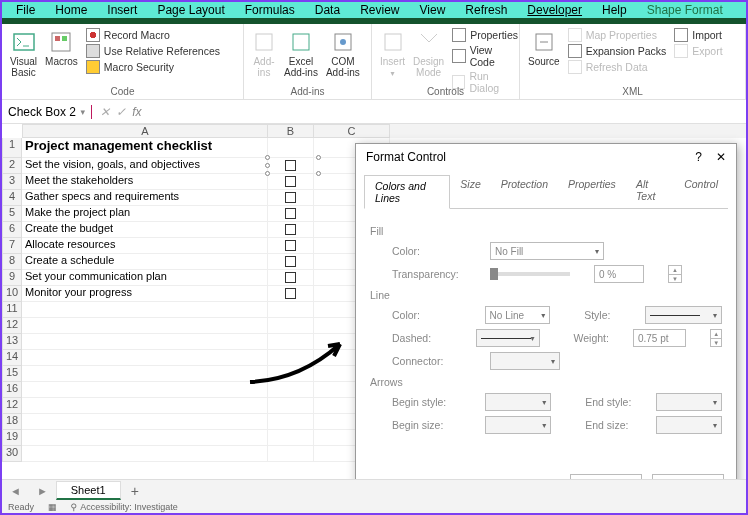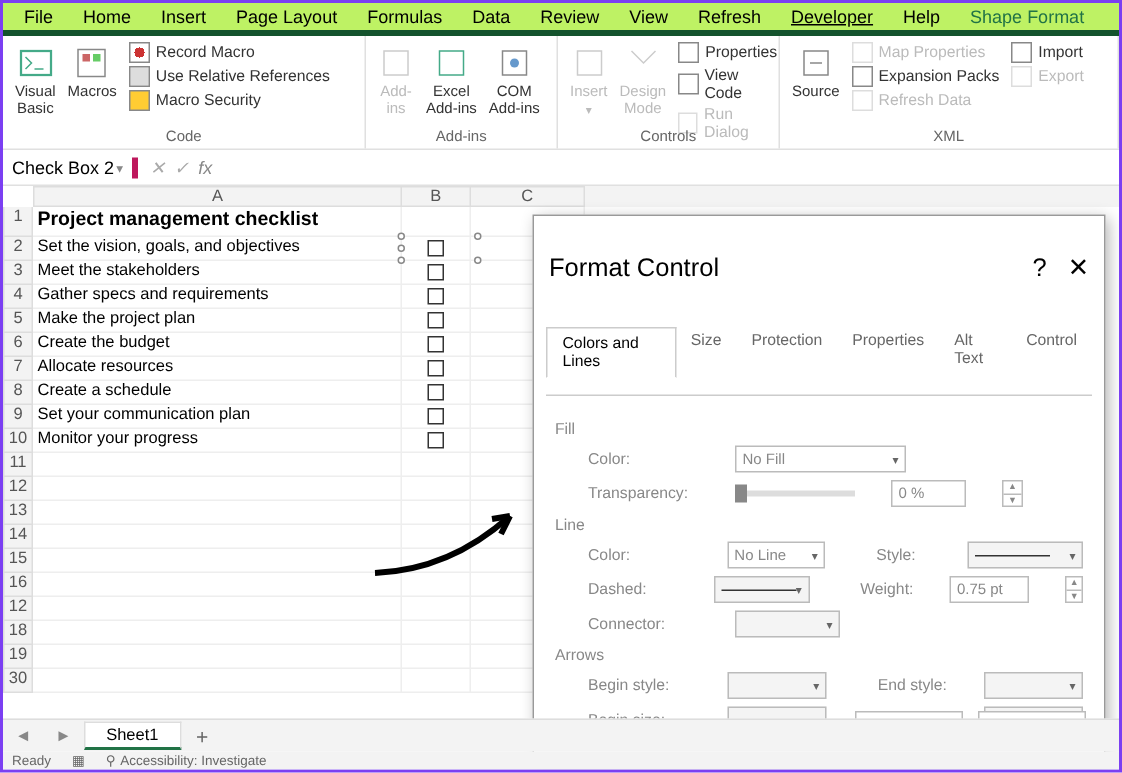--- a/index.html
+++ b/index.html
@@ -1,33 +1,33 @@
 <!DOCTYPE html>
 <html><head>
 <meta charset="utf-8">
 <style>
 * { box-sizing: border-box; margin: 0; padding: 0; font-family: "Segoe UI", sans-serif; }
 body { width: 748px; height: 515px; background: #fff; border: 2px solid #7b3ff2; position: relative; overflow: hidden; }
-.menubar { display: flex; gap: 0; padding: 2px 4px; background: #bef264; border-bottom: 4px solid #14532d; font-size: 12px; height: 22px; align-items: center; }
+.menubar { display: flex; gap: 0; padding: 2px 4px; background: #5eead4; border-bottom: 6px solid #14532d; font-size: 12px; height: 22px; align-items: center; }
 .menubar span { padding: 2px 10px; cursor: pointer; }
 .menubar .active { text-decoration: underline; }
 .menubar .green { color: #217346; }
 .ribbon { display: flex; background: #fff; border-bottom: 1px solid #e0e0e0; height: 76px; }
 .rgroup { display: flex; flex-direction: column; border-right: 1px solid #e0e0e0; padding: 4px 8px; position: relative; }
 .rgroup .label { position: absolute; bottom: 2px; left: 0; right: 0; text-align: center; font-size: 10px; color: #666; }
 .rgroup .body { display: flex; gap: 8px; height: 58px; align-items: flex-start; }
 .bigbtn { display: flex; flex-direction: column; align-items: center; font-size: 10px; color: #333; gap: 2px; padding-top: 2px; }
 .bigbtn.disabled { color: #bbb; }
 .bigbtn .icn { width: 24px; height: 24px; display: inline-block; }
 .minibtns { display: flex; flex-direction: column; gap: 2px; font-size: 10.5px; color: #333; }
 .minibtns span { display: flex; align-items: center; gap: 4px; }
 .minibtns .disabled { color: #bbb; }
 .mi { width: 14px; height: 14px; display: inline-block; border: 1px solid #888; }
 .namebox-row { display: flex; align-items: center; height: 24px; border-bottom: 1px solid #e0e0e0; font-size: 12px; }
-.namebox { width: 90px; border-right: 4px solid #be185d; padding: 0 6px; display: flex; align-items: center; justify-content: space-between; }
+.namebox { width: 90px; border-right: 1px solid #be185d; padding: 0 6px; display: flex; align-items: center; justify-content: space-between; }
 .fx-area { display: flex; align-items: center; gap: 6px; padding: 0 8px; color: #888; font-style: italic; }
 .grid { position: relative; }
 .colheaders { display: flex; margin-left: 20px; font-size: 11px; background: #f3f3f3; }
 .colheaders div { border: 1px solid #ddd; border-left: none; text-align: center; color: #555; }
 .colheaders div:first-child { border-left: 1px solid #ddd; }
 .gridbody { display: flex; }
 .rowheaders { width: 20px; font-size: 11px; }
 .rowheaders div { height: 16px; border: 1px solid #ddd; border-top: none; text-align: center; color: #555; background: #f3f3f3; }
 .cells { position: relative; }
 .cellrow { display: flex; }
@@ -36,23 +36,23 @@
 .checkbox { width: 11px; height: 11px; border: 1px solid #333; margin: 2px auto; display: block; }
 .sel-handle { width: 5px; height: 5px; border: 1px solid #888; border-radius: 50%; background: #fff; position: absolute; }
 .sel-overlay { position: absolute; }
 .sheettabs { position: absolute; bottom: 12px; left: 0; right: 0; height: 22px; display: flex; align-items: center; font-size: 11px; border-top: 1px solid #ddd; background: #f3f3f3; }
 .sheettabs .nav { padding: 0 8px; color: #888; }
 .sheettabs .tab { padding: 2px 14px; background: #fff; border: 1px solid #ddd; border-bottom: 2px solid #217346; }
 .sheettabs .plus { padding: 0 10px; font-size: 14px; color: #666; }
 .statusbar { position: absolute; bottom: 0; left: 0; right: 0; height: 12px; background: #f3f3f3; font-size: 9px; color: #666; padding: 0 6px; display: flex; gap: 14px; align-items: center; }
 .arrow-annot { position: absolute; left: 238px; top: 330px; pointer-events: none; }
 .dialog { position: absolute; left: 353px; top: 141px; width: 382px; height: 364px; background: #fff; border: 1px solid #999; box-shadow: 2px 2px 10px rgba(0,0,0,0.3); }
-.dlg-title { display: flex; justify-content: space-between; align-items: center; padding: 24px 10px; font-size: 17px; }
+.dlg-title { display: flex; justify-content: space-between; align-items: center; padding: 6px 10px; font-size: 12px; }
 .dlg-title .rt { display: flex; gap: 14px; align-items: center; }
-.dlg-tabs { display: flex; font-size: 10.5px; color: #666; margin: 4px 8px 12px; }
+.dlg-tabs { display: flex; font-size: 10.5px; color: #666; margin: 4px 8px 0; font-style: italic; }
 .dlg-tabs span { padding: 4px 10px; cursor: pointer; }
 .dlg-tabs .active { border: 1px solid #ccc; border-bottom: 1px solid #fff; color: #000; position: relative; top: 1px; }
 .dlg-body { border-top: 1px solid #ccc; margin: 0 8px; padding: 10px 6px; font-size: 10.5px; color: #888; }
 .sect { font-size: 10.5px; color: #888; margin: 6px 0 4px; }
 .fld { display: flex; align-items: center; gap: 24px; margin: 5px 0 5px 22px; }
 .fld label { width: 74px; color: #888; }
 .combo { border: 1px solid #bbb; height: 18px; display: flex; align-items: center; justify-content: space-between; padding: 0 4px; font-size: 10px; background: #fff; }
 .combo.disabled { background: #f4f4f4; color:#bbb; }
 .combo .caret { font-size: 8px; color: #666; }
 .spinner { width: 14px; height: 18px; border: 1px solid #bbb; display: flex; flex-direction: column; }

